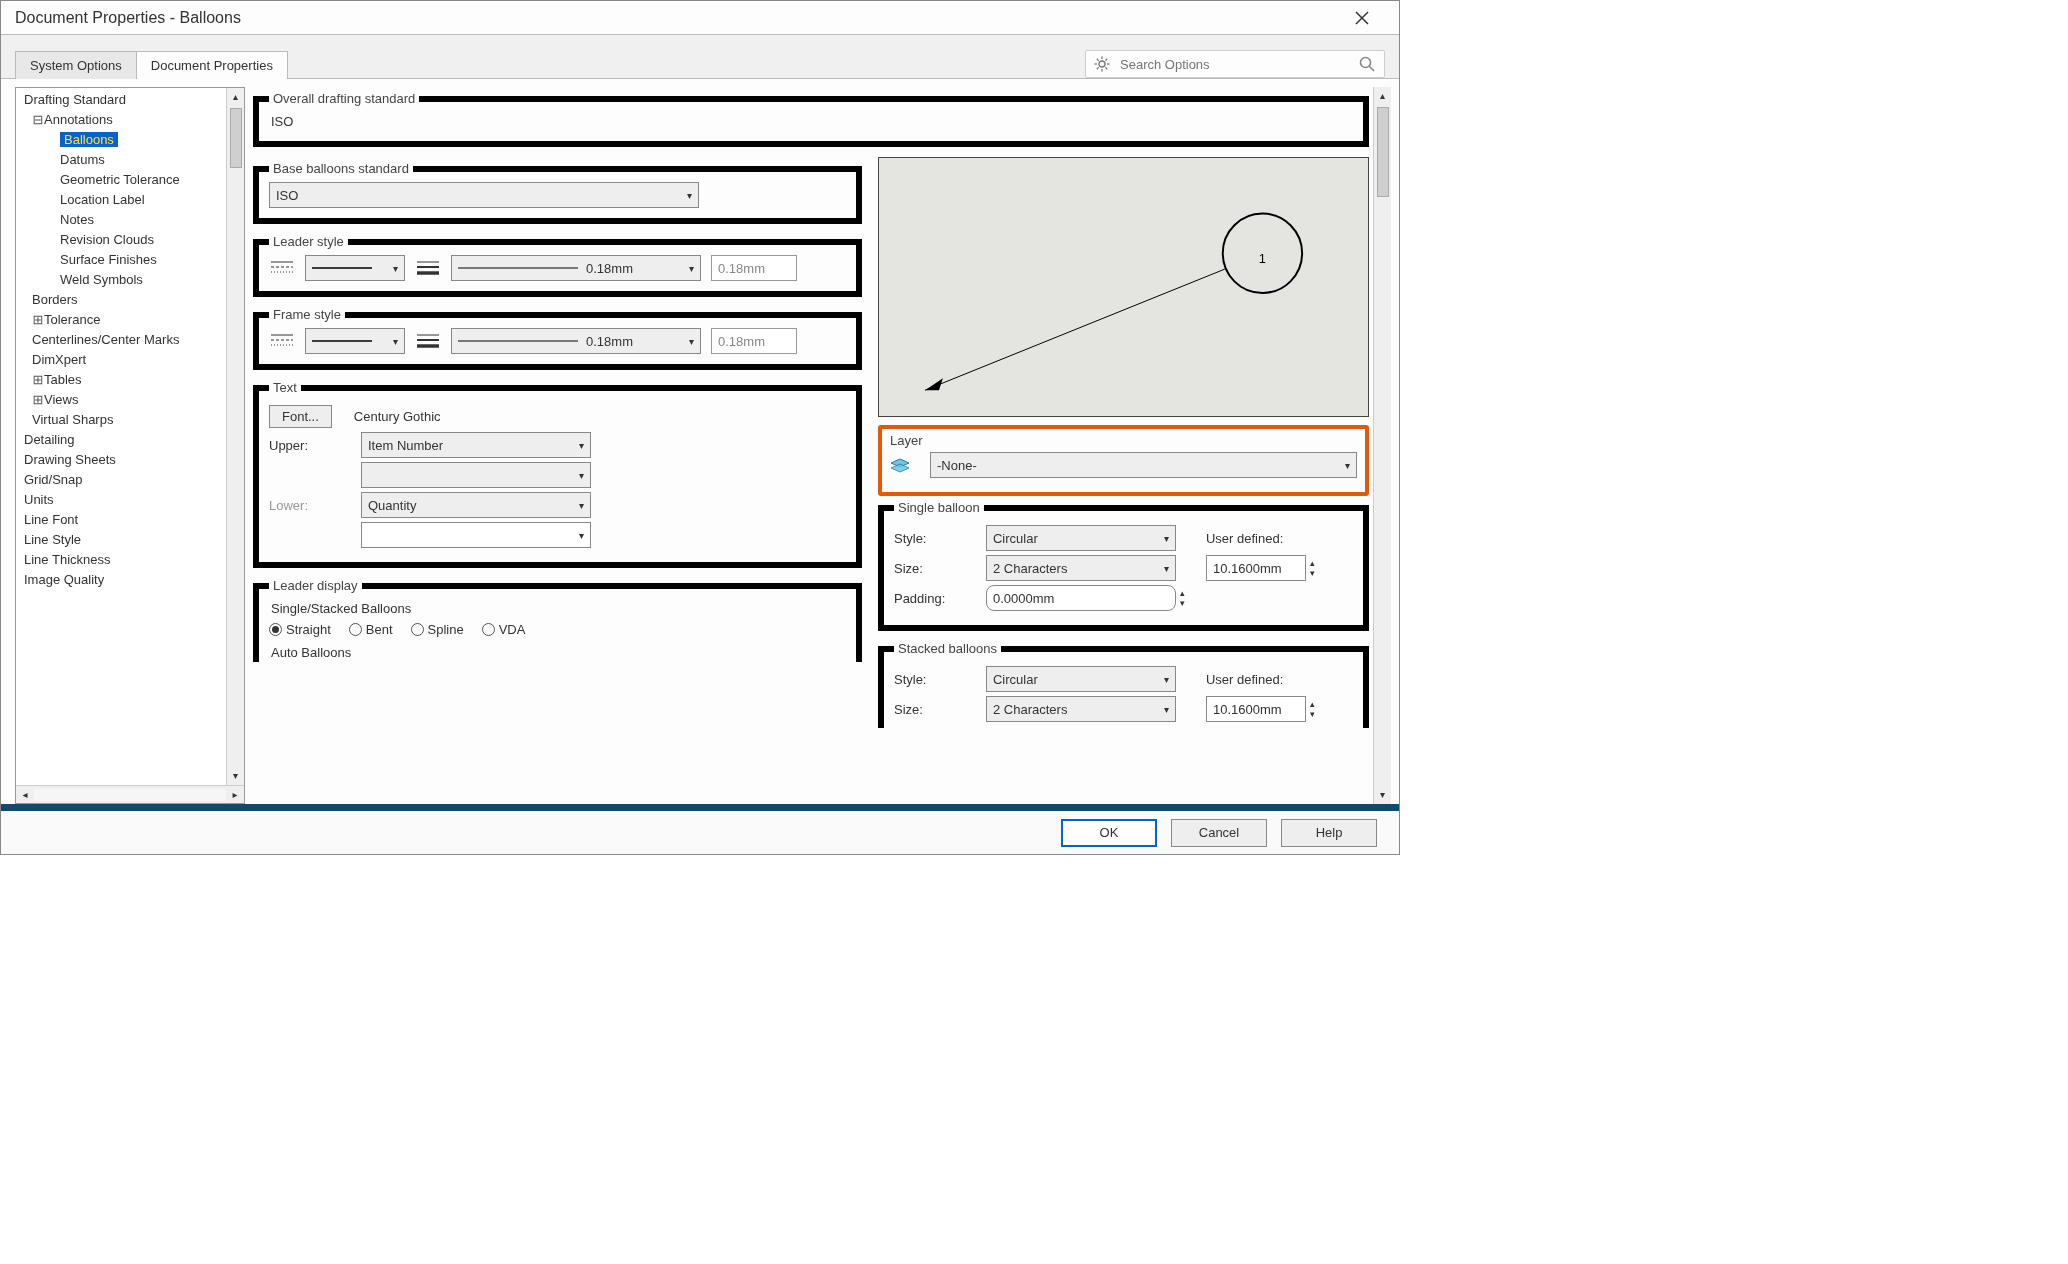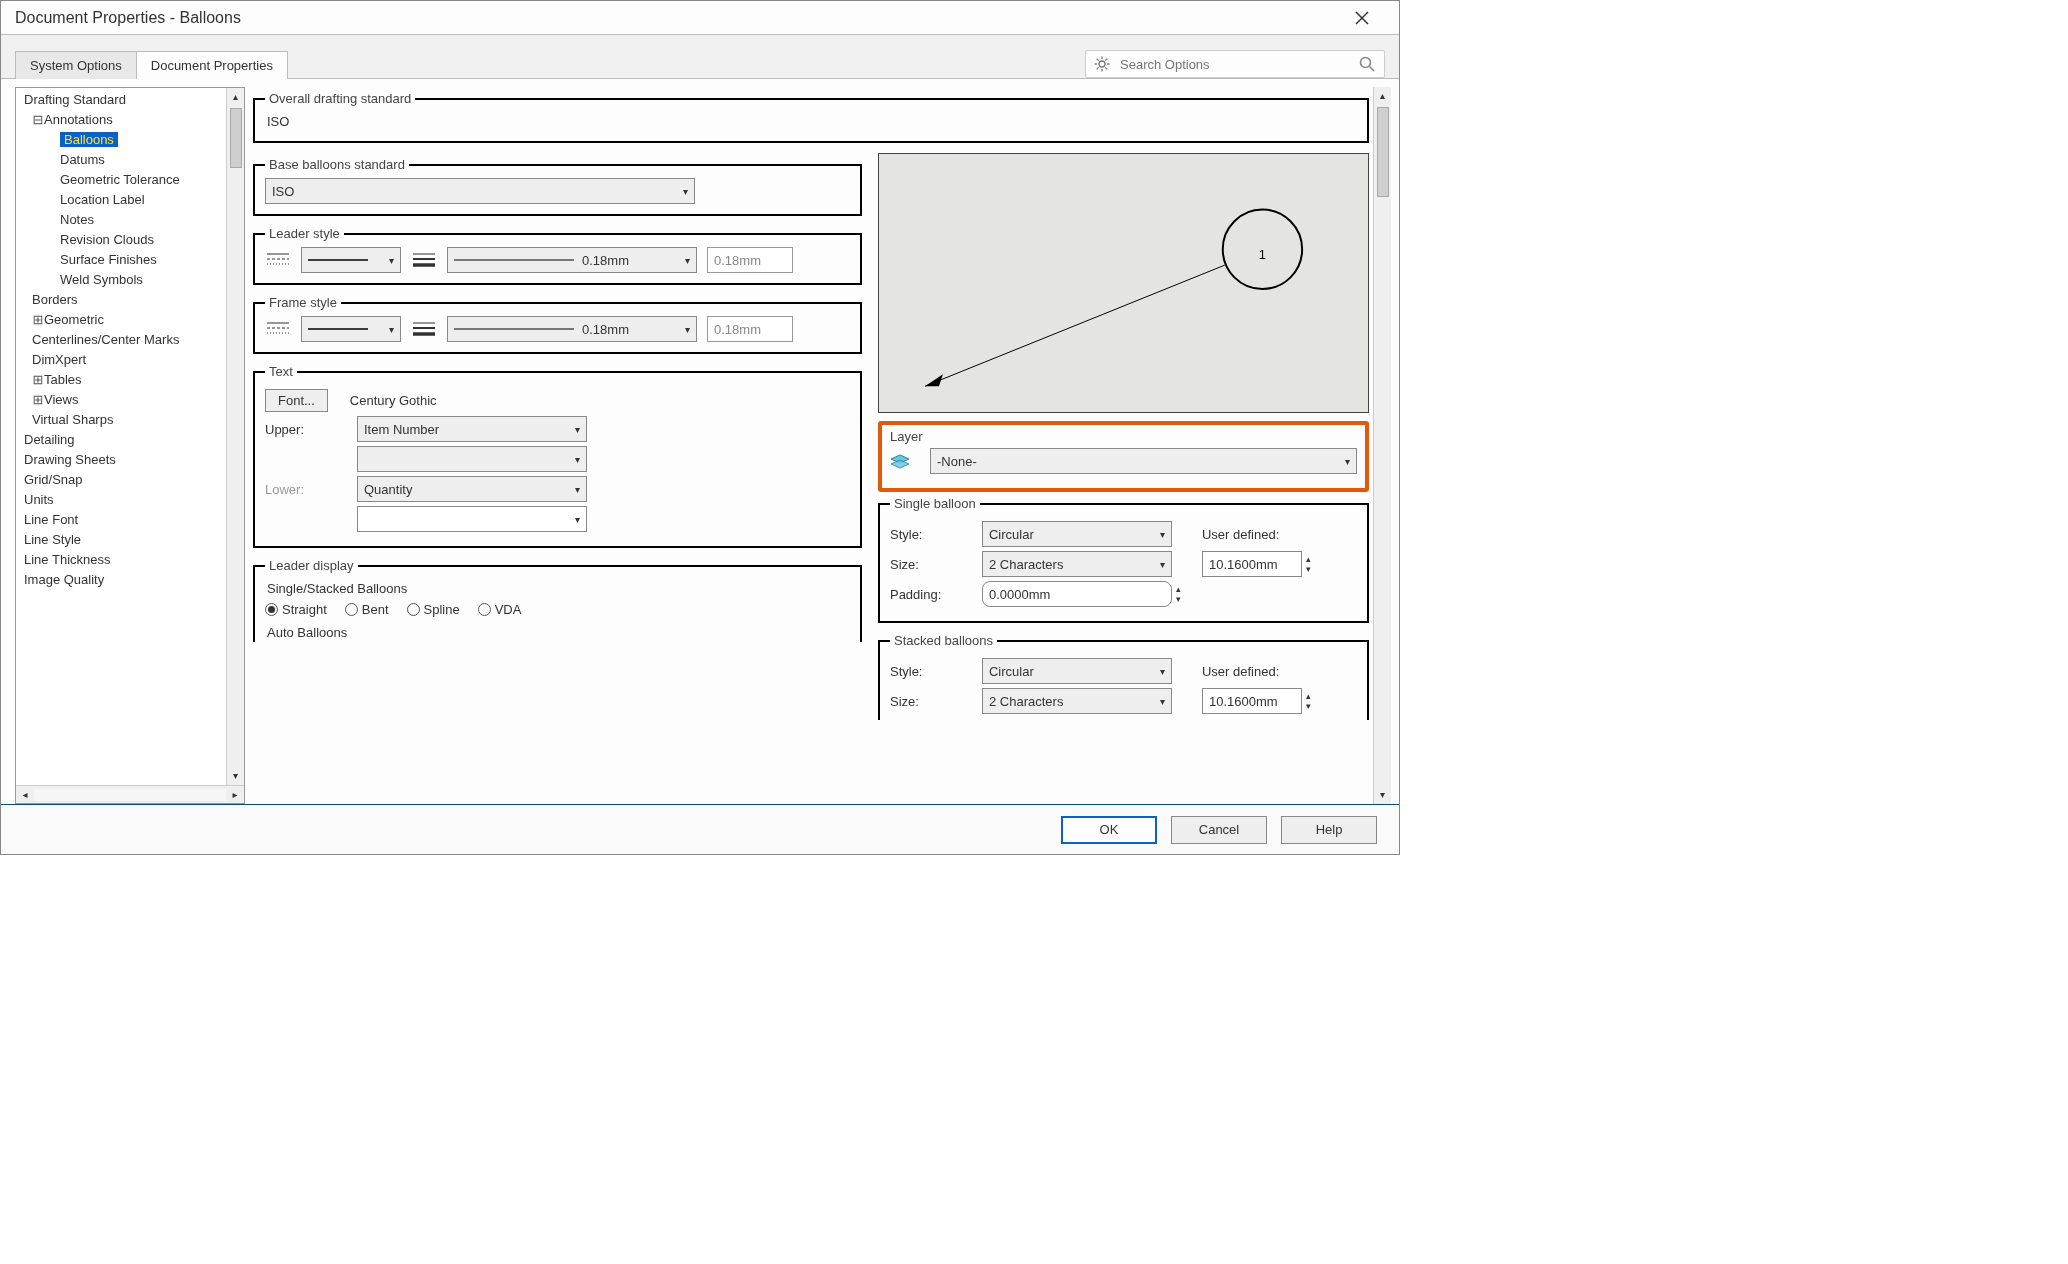--- a/index.html
+++ b/index.html
@@ -32,21 +32,21 @@
   .tree-hscroll { height:18px; background:#efefef; border-top:1px solid #ccc; display:flex; align-items:center; }
   .tree-hscroll .arrow { width:18px; text-align:center; font-size:10px; }
   .tree-hscroll .track { flex:1; height:12px; background:#f6f6f6; }
 
   .content { flex:1; overflow:hidden; position:relative; display:flex; flex-direction:column; }
   .content-scroll { flex:1; overflow:hidden; position:relative; padding-right:22px; }
   .content-vscroll { position:absolute; right:0; top:0; width:18px; height:100%; background:#efefef; border-left:1px solid #ccc; display:flex; flex-direction:column; align-items:center; }
   .content-vscroll .arrow { height:18px; line-height:18px; font-size:10px; }
   .content-vscroll .thumb { width:12px; height:90px; background:#cfcfcf; border:1px solid #aaa; margin-top:2px; }
 
-  fieldset.group { border:2px solid #000000; margin:4px 0 10px 0; padding:6px 10px 10px 10px; }
+  fieldset.group { border:6px solid #000000; margin:4px 0 10px 0; padding:6px 10px 10px 10px; }
   fieldset.group legend { padding:0 4px; color:#444; }
   .two-col { display:flex; gap:16px; }
   .col-left { flex:1 1 56%; min-width:0; }
   .col-right { flex:0 0 44%; min-width:0; }
 
   .plain-value { padding:2px 2px; }
   .dropdown { display:inline-flex; align-items:center; justify-content:space-between; border:1px solid #888; background:#eee; height:26px; padding:0 6px; min-width:100px; }
   .dropdown.white { background:#fff; }
   .dropdown .dd-text { flex:1; }
   .chev { font-size:10px; color:#333; margin-left:6px; }
@@ -71,21 +71,21 @@
   .radio-row { display:flex; gap:18px; align-items:center; }
   .radio { display:inline-flex; align-items:center; gap:4px; }
   .radio .dot { width:13px; height:13px; border:1px solid #555; border-radius:50%; display:inline-flex; align-items:center; justify-content:center; }
   .radio .dot.filled::after { content:""; width:7px; height:7px; background:#333; border-radius:50%; }
 
   .spinner { display:inline-flex; align-items:center; }
   .spinner input { border:1px solid #888; height:26px; width:100px; padding:0 6px; }
   .spin-btns { display:flex; flex-direction:column; margin-left:2px; }
   .spin-btns .sb { font-size:9px; line-height:10px; padding:0 2px; }
 
-  .buttonbar { height:50px; display:flex; align-items:center; justify-content:flex-end; gap:14px; padding:0 22px; border-top:1px solid #0c4a6e; background:#fafafa; }
+  .buttonbar { height:50px; display:flex; align-items:center; justify-content:flex-end; gap:14px; padding:0 22px; border-top:7px solid #0c4a6e; background:#fafafa; }
   .dlg-btn { width:96px; height:28px; border:1px solid #888; background:#eee; display:inline-flex; align-items:center; justify-content:center; }
   .dlg-btn.primary { border:2px solid #0a62c9; background:#fff; }
 
   
   svg { display:block; }
 </style>
 </head>
 <body>
 
 <div class="window">
@@ -140,21 +140,21 @@
           <div class="node lvl1"><span class="expander">⊟</span><span>Annotations</span></div>
           <div class="node lvl2"><span class="selected">Balloons</span></div>
           <div class="node lvl2"><span>Datums</span></div>
           <div class="node lvl2"><span>Geometric Tolerance</span></div>
           <div class="node lvl2"><span>Location Label</span></div>
           <div class="node lvl2"><span>Notes</span></div>
           <div class="node lvl2"><span>Revision Clouds</span></div>
           <div class="node lvl2"><span>Surface Finishes</span></div>
           <div class="node lvl2"><span>Weld Symbols</span></div>
           <div class="node lvl1"><span>Borders</span></div>
-          <div class="node lvl1"><span class="expander">⊞</span><span>Geometric</span></div>
+          <div class="node lvl1"><span class="expander">⊞</span><span>Tolerance</span></div>
           <div class="node lvl1"><span>Centerlines/Center Marks</span></div>
           <div class="node lvl1"><span>DimXpert</span></div>
           <div class="node lvl1"><span class="expander">⊞</span><span>Tables</span></div>
           <div class="node lvl1"><span class="expander">⊞</span><span>Views</span></div>
           <div class="node lvl1"><span>Virtual Sharps</span></div>
           <div class="node"><span>Detailing</span></div>
           <div class="node"><span>Drawing Sheets</span></div>
           <div class="node"><span>Grid/Snap</span></div>
           <div class="node"><span>Units</span></div>
           <div class="node"><span>Line Font</span></div>

